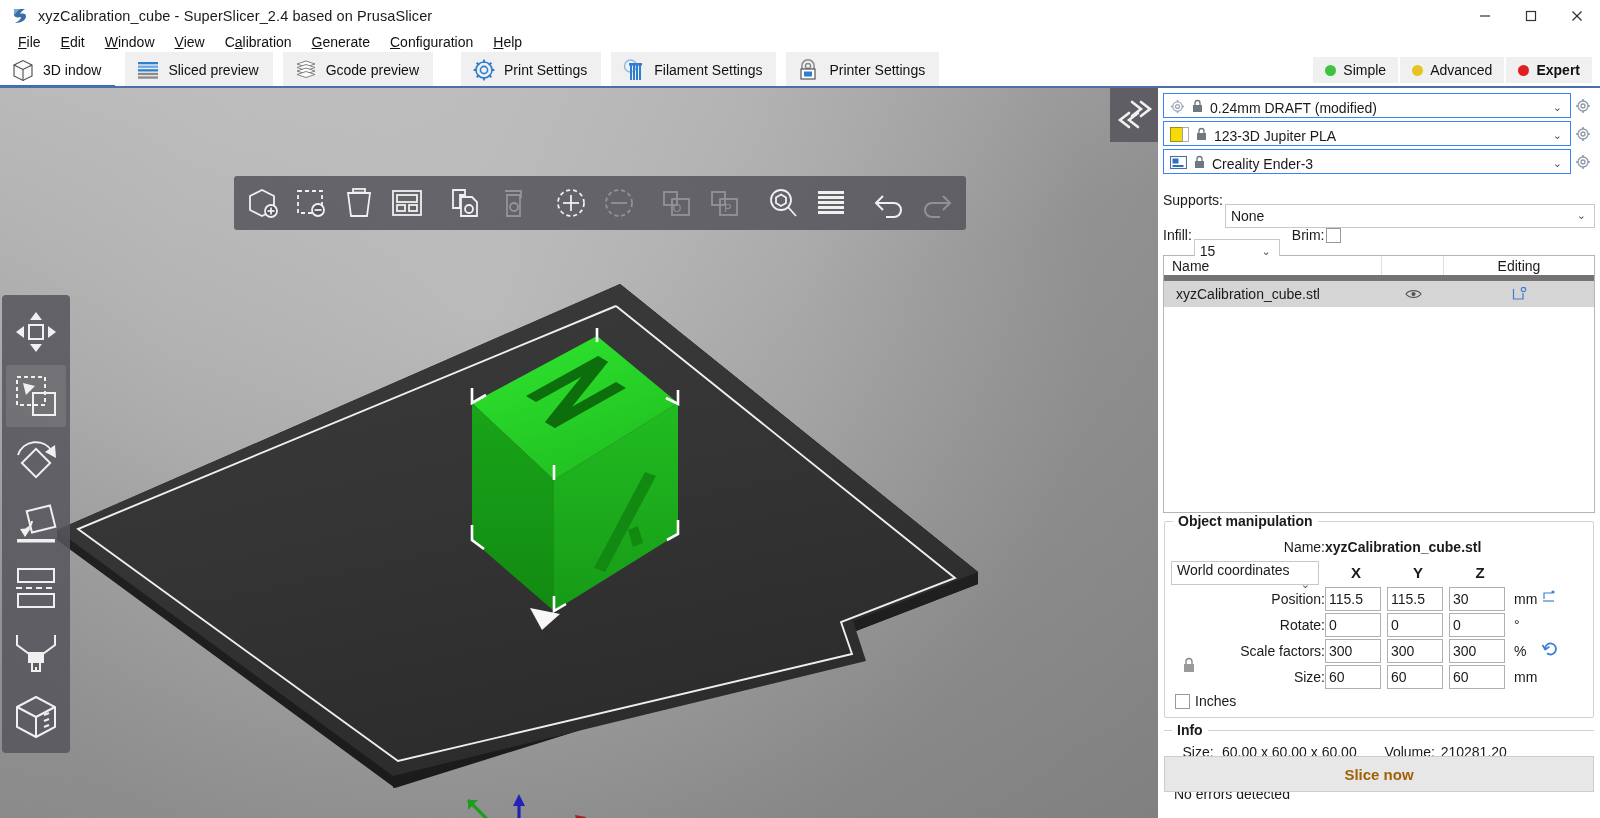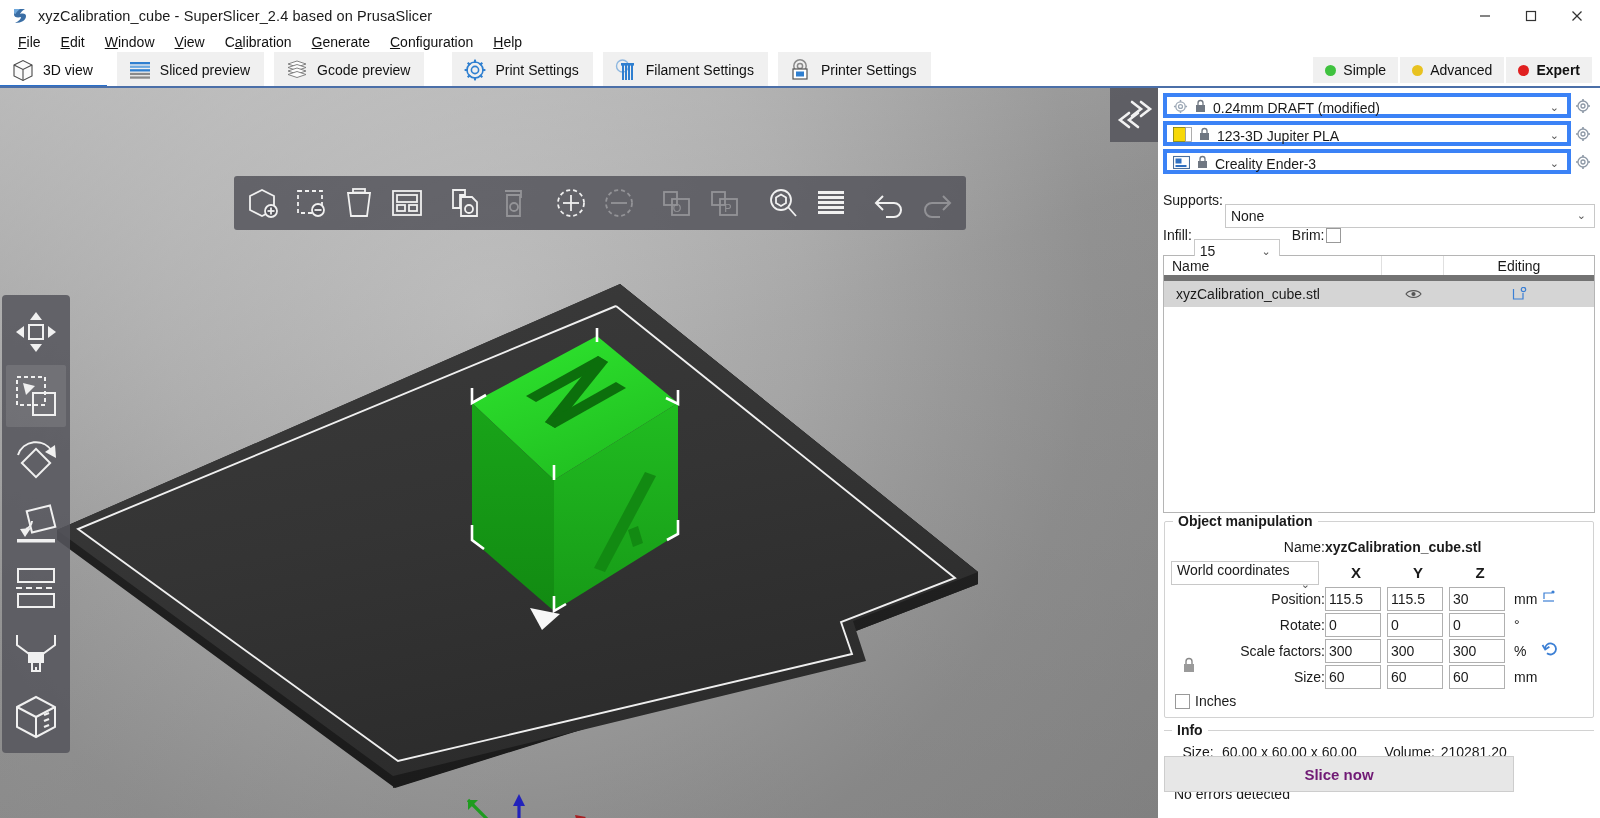--- a/index.html
+++ b/index.html
@@ -125,21 +125,21 @@
 
   
   .sidebar {
     position: absolute; left: 1158px; top: 88px; width: 442px; height: 730px;
     background: #ffffff; padding: 2px 0 0 0;
   }
   .preset-row {
     display: flex; align-items: center; height: 25px; margin: 3px 5px 0 5px;
   }
   .preset-combo {
-    flex: 1; height: 25px; border: 4px solid #3b82f6; background: #fff;
+    flex: 1; height: 25px; border: 1px solid #3b82f6; background: #fff;
     display: flex; align-items: center; gap: 6px; padding: 4px 4px 0 6px; position: relative;
   }
   .preset-combo .ptxt { font-size: 14px; color: #1a1a1a; white-space: nowrap; overflow:hidden; }
   .chev { margin-left: auto; color: #555; font-size: 11px; padding-right: 4px; }
   .cog-right { width: 24px; display:flex; align-items:center; justify-content:center; }
 
   .supports-row { display:flex; align-items:center; height: 39px; margin: 6px 5px 0 5px; gap: 2px;}
   .supports-row .lbl { font-size: 14px; }
   .combo {
     height: 24px; border: 1px solid #c8c8c8; background: #fff; display: flex;
@@ -193,24 +193,24 @@
 
   
   .info-group { margin: 12px 6px 0 6px; border-top: 1px solid #d2d2d2; position: relative; padding: 10px 6px 6px 6px; text-align: center;}
   .info-title { position: absolute; top: -9px; left: 8px; background:#fff; padding: 0 5px; font-size: 14px; font-weight: bold; }
   .info-row { display: flex; font-size: 14px; height: 21px; align-items: center; }
   .info-k { width: 52px; padding-left: 4px; }
   .info-v { }
   .info-k2 { margin-left: 22px; width: 62px; }
 
   .slice-btn {
-    position: absolute; left: 1164px; top: 756px; width: 350px; height: 36px;
+    position: absolute; left: 1164px; top: 756px; width: 430px; height: 36px;
     background: #e7e7e7; border: 1px solid #cdcdcd;
     display: flex; align-items: center; justify-content: center;
-    font-size: 15px; font-weight: bold; color: #701a75;
+    font-size: 15px; font-weight: bold; color: #a16207;
   }
 
   .sidebar-left-edge {
     position: absolute; left: 1158px; top: 88px; width: 2px; height: 730px; background:#e4e4e4;
   }
 </style>
 </head>
 <body>
 
 <div id="app">
@@ -255,21 +255,21 @@
   </div>
 
   <div class="tabbar">
 
     <div class="tab sel">
       <svg class="tabicon" viewBox="0 0 26 26">
         <polygon points="4,8 13,3.5 22,8 22,19 13,23.5 4,19" fill="#fafafa" stroke="#4a4a4a" stroke-width="1.1"></polygon>
         <polyline points="4,8 13,12.5 22,8" fill="none" stroke="#4a4a4a" stroke-width="1.1"></polyline>
         <line x1="13" y1="12.5" x2="13" y2="23.5" stroke="#4a4a4a" stroke-width="1.1"></line>
       </svg>
-      <span>3D view</span>
+      <span>3D indow</span>
     </div>
     <div class="tab-gap"></div>
 
     <div class="tab">
       <svg class="tabicon" viewBox="0 0 26 26">
         <rect x="3" y="5" width="20" height="2.3" fill="#2f7fd0"></rect>
         <rect x="3" y="8.6" width="20" height="2.3" fill="#6ba8e0"></rect>
         <rect x="3" y="12.2" width="20" height="2.3" fill="#2f7fd0"></rect>
         <rect x="3" y="15.8" width="20" height="2.3" fill="#8a8a8a"></rect>
         <rect x="3" y="19.4" width="20" height="2.3" fill="#8a8a8a"></rect>

